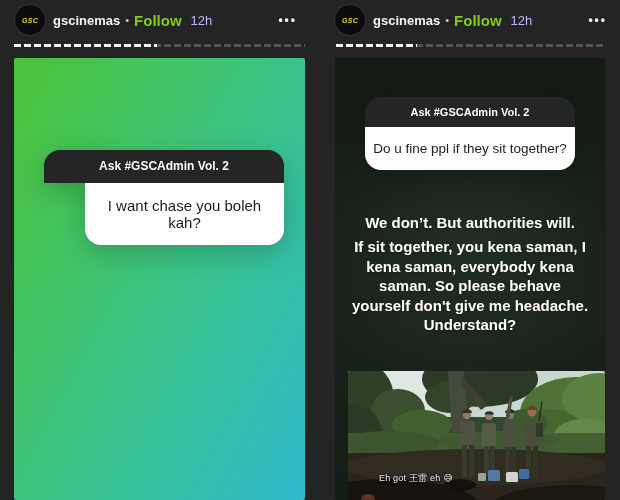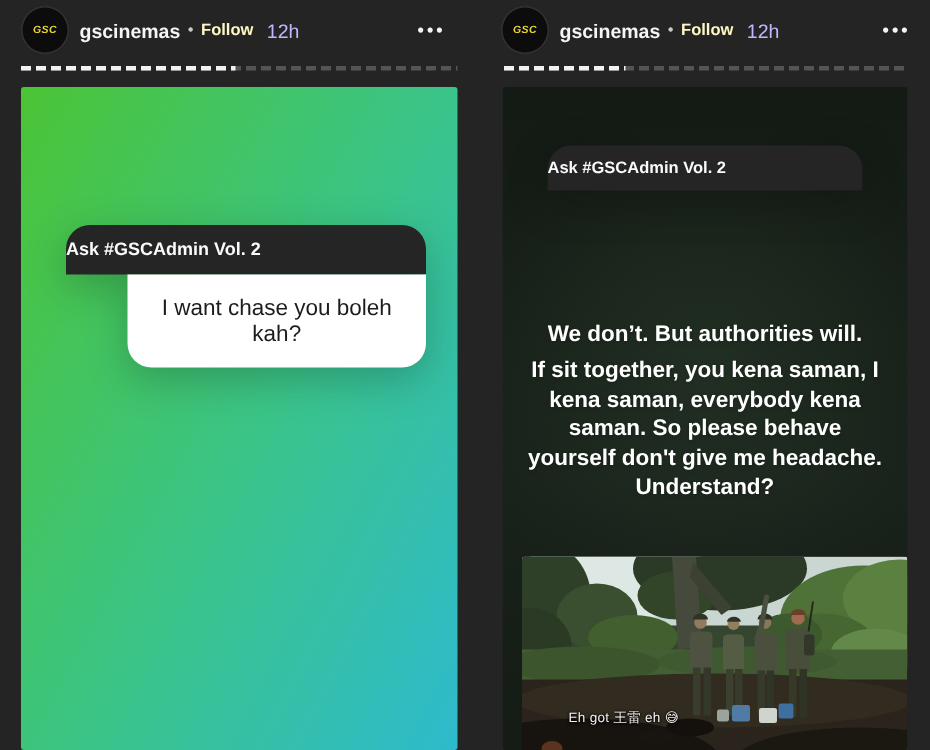--- a/index.html
+++ b/index.html
@@ -30,21 +30,21 @@
   }
   .avatar-label {
     color:#e9d530; font-size:7px; font-weight:bold; font-style:italic;
     letter-spacing:.3px;
   }
   .username {
     margin-left:8px; color:#f5f5f5; font-size:13px; font-weight:bold;
     cursor:pointer;
   }
   .sep { margin:0 5px; color:#c9c9c9; font-size:11px; }
-  .follow { color:#fef9c3; font-size:11px; font-weight:bold; cursor:pointer; }
+  .follow { color:#84cc16; font-size:15px; font-weight:bold; cursor:pointer; }
   .time { margin-left:9px; color:#c4b5fd; font-size:13px; }
   .more {
     margin-left:auto; color:#f5f5f5; font-size:12px; font-weight:bold;
     letter-spacing:2px; cursor:pointer; line-height:40px;
   }
 
   
   .progress { position:absolute; top:44px; height:3px; }
   .panel-left  .progress { left:14px; width:291px; }
   .panel-right .progress { left:26px; width:270px; }
@@ -74,21 +74,21 @@
   }
 
   
   .qa-card {
     position:absolute; left:30px;
     filter:drop-shadow(0 8px 14px rgba(0,0,0,.22));
   }
   .panel-left  .qa-card { top:92px; width:240px; }
   .panel-right .qa-card { top:39px;  width:210px; }
   .qa-head {
-    background:#252525; color:#fafafa; text-align:left; font-weight:bold;
+    background:#252525; color:#fafafa; text-align:center; font-weight:bold;
     border-radius:16px 16px 0 0;
   }
   .panel-left  .qa-head { font-size:12px; line-height:33px; height:33px; }
   .panel-right .qa-head { font-size:11px; line-height:30px; height:30px; }
   .qa-body {
     background:#ffffff; color:#1c1c1c; text-align:center;
     border-radius:0 0 16px 16px;
   }
   .panel-left  .qa-body { font-size:15px;   padding:14px 8px;margin-left:41px; }
   .panel-right .qa-body { font-size:13.5px; padding:14px 6px; }
@@ -157,20 +157,21 @@
       <span class="more">•••</span>
     </div>
 
     <div class="progress">
       <div class="progress-fill" style="width: 30%;"></div>
     </div>
 
     <div class="story">
       <div class="qa-card">
         <div class="qa-head">Ask #GSCAdmin Vol. 2</div>
+        <div class="qa-body">Do u fine ppl if they sit together?</div>
       </div>
       <div class="answer-intro">We don’t. But authorities will.</div>
       <div class="answer-body">If sit together, you kena saman, I
 kena saman, everybody kena
 saman. So please behave
 yourself don't give me headache.
 Understand?</div>
 
       <div class="photo">
         <svg viewBox="0 0 257 140" preserveAspectRatio="none">

